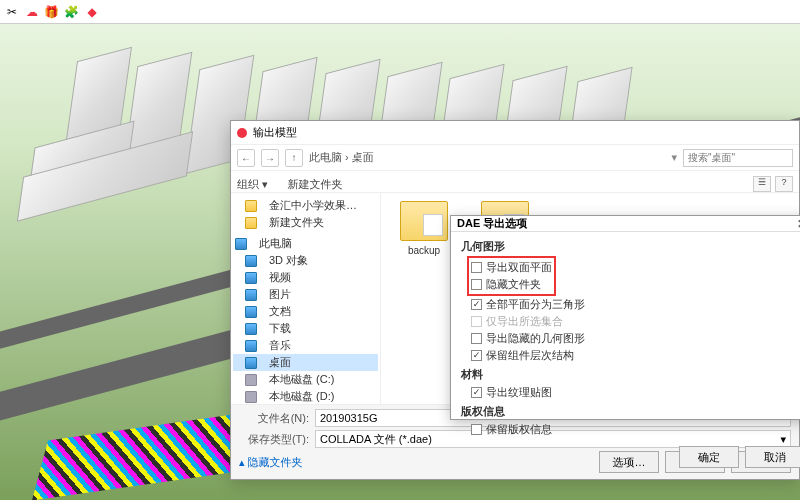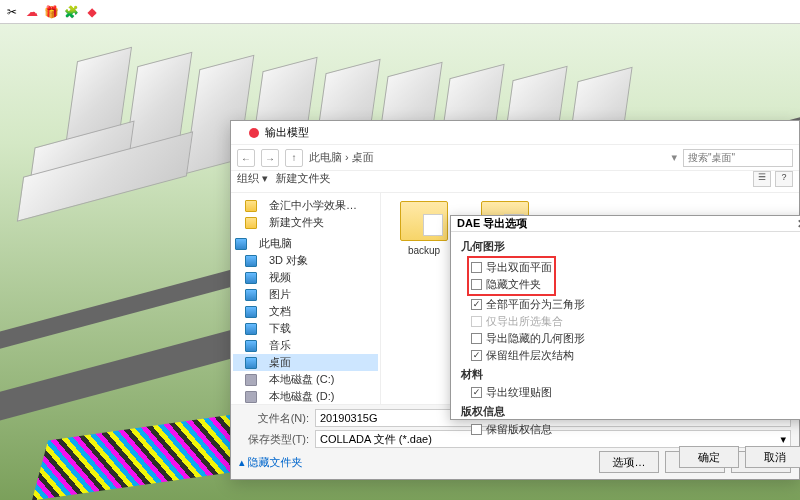--- a/index.html
+++ b/index.html
@@ -4,27 +4,27 @@
   <style>
     * { margin:0; padding:0; box-sizing:border-box; font-family:"Microsoft YaHei","SimSun",sans-serif; font-size:11px; }
     body { width:800px; height:500px; overflow:hidden; position:relative; background:#f0f0f0; }
     .toolbar { height:24px; background:#fff; border-bottom:1px solid #ccc; display:flex; align-items:center; padding:0 4px; gap:4px; }
     .tb-icon { width:16px; height:16px; display:inline-flex; align-items:center; justify-content:center; font-size:12px; cursor:pointer; }
     .scene { position:absolute; top:24px; left:0; width:800px; height:476px; background:linear-gradient(to bottom,#e8f4e0 0%,#d4e8c5 25%,#7ba05b 100%); overflow:hidden; }
     .building { position:absolute; background:linear-gradient(135deg,#f5f5f5 0%,#ddd 50%,#ccc 100%); border:1px solid #aaa; transform:skew(-8deg,-15deg); }
     .road { position:absolute; background:#666; transform:skew(-8deg,-15deg); }
     .colorful { position:absolute; bottom:15px; left:40px; width:220px; height:60px; background:repeating-linear-gradient(45deg,#222 0,#222 4px,#ff0 4px,#ff0 8px,#0af 8px,#0af 12px,#f0f 12px,#f0f 16px); transform:skew(-15deg,-8deg); opacity:.9; }
     .dialog-export { position:absolute; top:120px; left:230px; width:570px; height:360px; background:#fff; border:1px solid #999; box-shadow:0 4px 16px rgba(0,0,0,.2); display:flex; flex-direction:column; }
-    .dlg-title { height:24px; display:flex; align-items:center; padding:0 18px; border-bottom:1px solid #eee; gap:6px; }
+    .dlg-title { height:24px; display:flex; align-items:center; padding:0 6px; border-bottom:1px solid #eee; gap:6px; }
     .red-dot { width:10px; height:10px; background:#e34; border-radius:50%; display:inline-block; }
     .dlg-nav { height:26px; display:flex; align-items:center; padding:0 6px; border-bottom:1px solid #eee; gap:6px; color:#555; }
     .nav-arrow { width:18px; height:18px; border:1px solid #ccc; border-radius:2px; display:inline-flex; align-items:center; justify-content:center; font-size:10px; cursor:pointer; }
     .breadcrumb { flex:1; }
     .searchbox { width:110px; height:18px; border:1px solid #ccc; padding:0 18px 0 4px; font-size:10px; position:relative; }
-    .dlg-strip { height:22px; display:flex; align-items:flex-start; padding:0 6px; gap:8px; border-bottom:1px solid #eee; color:#444; }
+    .dlg-strip { height:22px; display:flex; align-items:flex-end; padding:0 6px; gap:20px; border-bottom:1px solid #eee; color:#444; }
     .layout-icons { margin-left:auto; display:flex; gap:4px; }
     .layout-btn { width:18px; height:16px; border:1px solid #ccc; background:#f7f7f7; cursor:pointer; font-size:9px; text-align:center; }
     .dlg-body { flex:1; display:flex; overflow:hidden; }
     .tree { width:150px; border-right:1px solid #eee; padding:4px 2px; overflow:hidden; color:#333; }
     .tree-item { display:flex; align-items:center; gap:12px; padding:1px 2px; white-space:nowrap; cursor:pointer; }
     .tree-item.l1 { padding-left:12px; }
     .tree-icon { width:12px; height:12px; display:inline-block; }
     .folder-yellow { background:linear-gradient(#ffe28a,#f7c948); border:1px solid #d4a615; border-radius:1px; }
     .disk { background:#aab; border:1px solid #889; border-radius:1px; }
     .blue-ic { background:linear-gradient(#6bf,#38c); border:1px solid #27a; border-radius:1px; }

